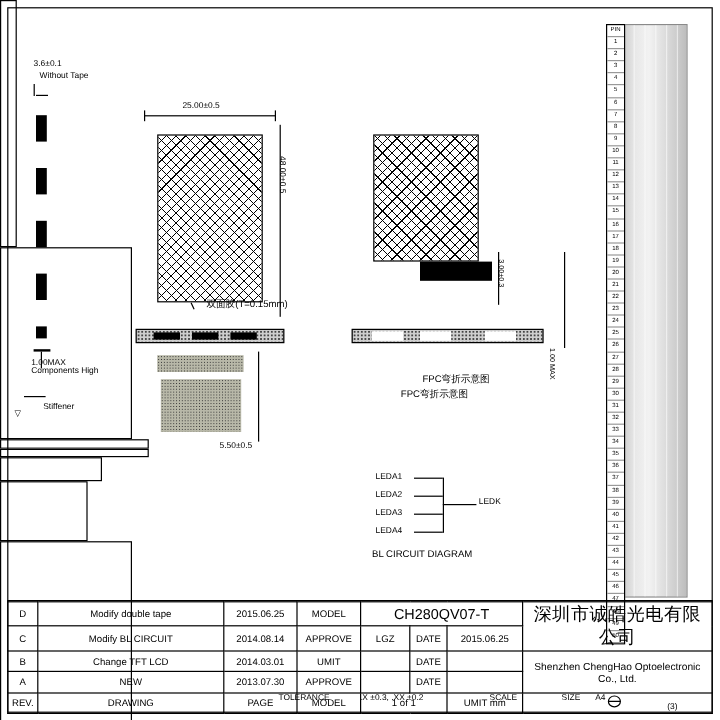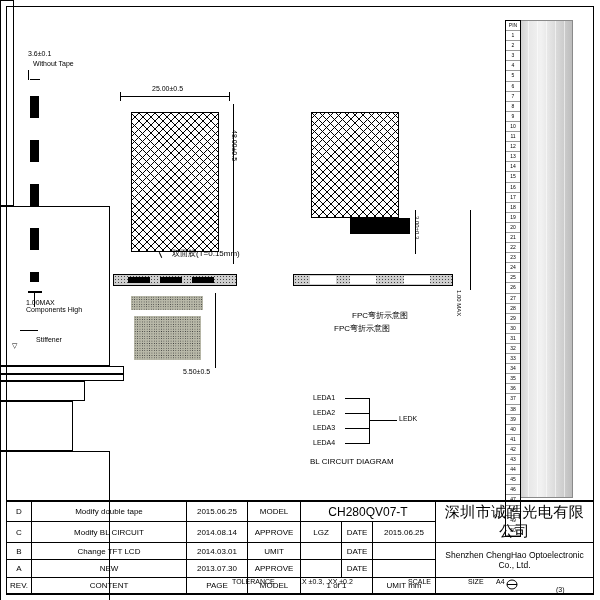--- a/index.html
+++ b/index.html
@@ -217,21 +217,21 @@
         <td>A</td>
         <td>NEW</td>
         <td>2013.07.30</td>
         <td>APPROVE</td>
         <td></td>
         <td>DATE</td>
         <td></td>
       </tr>
       <tr>
         <td>REV.</td>
-        <td>CONTENT</td>
+        <td>DRAWING</td>
         <td>PAGE</td>
         <td>MODEL</td>
         <td colspan="2">1  of  1</td>
         <td><span>UMIT</span> <span>mm</span></td>
         <td>
           <svg width="18" height="11" viewBox="0 0 18 11">
             <ellipse cx="6" cy="5.5" rx="5" ry="4.5" fill="none" stroke="#000"></ellipse>
             <line x1="1" y1="5.5" x2="11" y2="5.5" stroke="#000"></line>
           </svg>
         </td>

